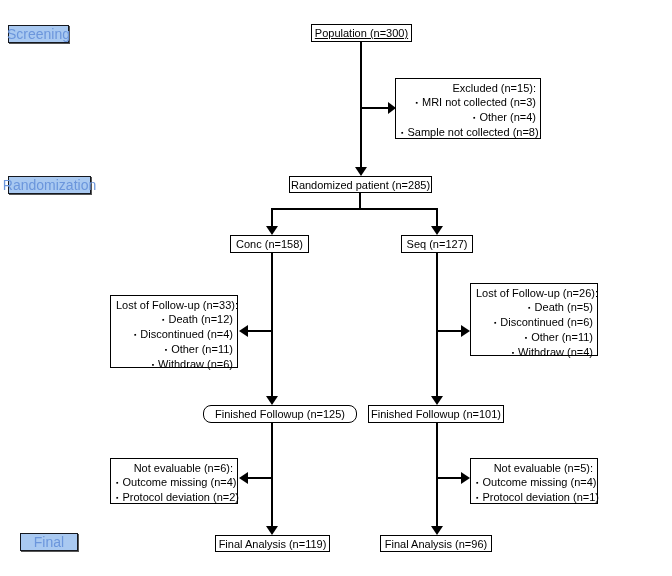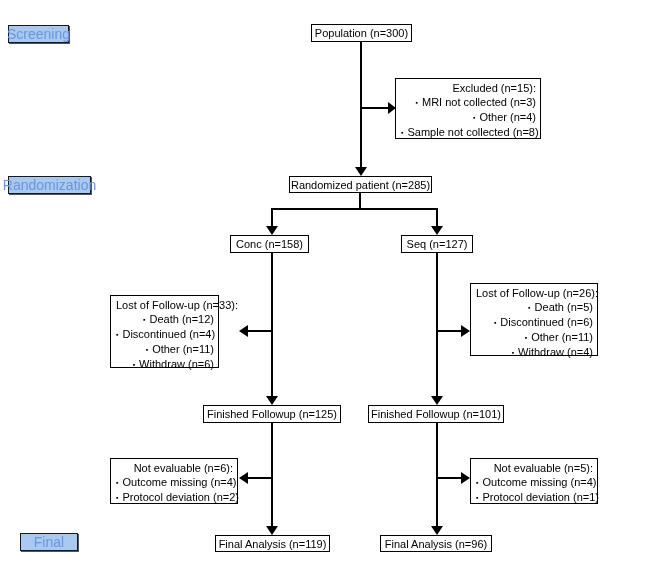--- a/index.html
+++ b/index.html
@@ -98,52 +98,52 @@
       <polygon points="431,526 443,526 437,535"></polygon>
       <polygon points="248,472 248,484 239,478"></polygon>
       <polygon points="461,472 461,484 470,478"></polygon>
     </g>
   </svg>
 
   <div class="stage" style="left:8px; top:25px; width:61px; height:18px;">Screening</div>
   <div class="stage" style="left:8px; top:176px; width:83px; height:18px;">Randomization</div>
   <div class="stage" style="left:20px; top:533px; width:58px; height:18px;">Final</div>
 
-  <div class="box single" style="left:311px; top:24px; width:101px; height:18px;">Population (n=300)</div>
+  <div class="box single" style="left:311px; top:24px; width:101px; height:18px;text-decoration:underline;">Population (n=300)</div>
 
   <div class="box multi" style="left:395px; top:78px; width:146px; height:61px;">
     <div>Excluded (n=15):</div>
     <div class="bullet">MRI not collected (n=3)</div>
     <div class="bullet">Other (n=4)</div>
     <div class="bullet">Sample not collected (n=8)</div>
   </div>
 
   <div class="box single" style="left:289px; top:176px; width:143px; height:17px;">Randomized patient (n=285)</div>
 
   <div class="box single" style="left:230px; top:235px; width:79px; height:18px;">Conc (n=158)</div>
 
   <div class="box single" style="left:401px; top:235px; width:72px; height:18px;">Seq (n=127)</div>
 
-  <div class="box multi" style="left:110px; top:295px; width:109px; height:73px;">
+  <div class="box multi" style="left:110px; top:295px; width:128px; height:73px;">
     <div>Lost of Follow-up (n=33):</div>
     <div class="bullet">Death (n=12)</div>
     <div class="bullet">Discontinued (n=4)</div>
     <div class="bullet">Other (n=11)</div>
     <div class="bullet">Withdraw (n=6)</div>
   </div>
 
   <div class="box multi" style="left:470px; top:283px; width:128px; height:73px;">
     <div>Lost of Follow-up (n=26):</div>
     <div class="bullet">Death (n=5)</div>
     <div class="bullet">Discontinued (n=6)</div>
     <div class="bullet">Other (n=11)</div>
     <div class="bullet">Withdraw (n=4)</div>
   </div>
 
-  <div class="box single" style="left:203px; top:405px; width:138px; height:18px;">Finished Followup (n=125)</div>
+  <div class="box single" style="left:203px; top:405px; width:154px; height:18px;border-radius:8px;">Finished Followup (n=125)</div>
 
   <div class="box single" style="left:368px; top:405px; width:136px; height:18px;">Finished Followup (n=101)</div>
 
   <div class="box multi" style="left:110px; top:458px; width:128px; height:46px;">
     <div>Not evaluable (n=6):</div>
     <div class="bullet">Outcome missing (n=4)</div>
     <div class="bullet">Protocol deviation (n=2)</div>
   </div>
 
   <div class="box multi" style="left:470px; top:458px; width:128px; height:46px;">

